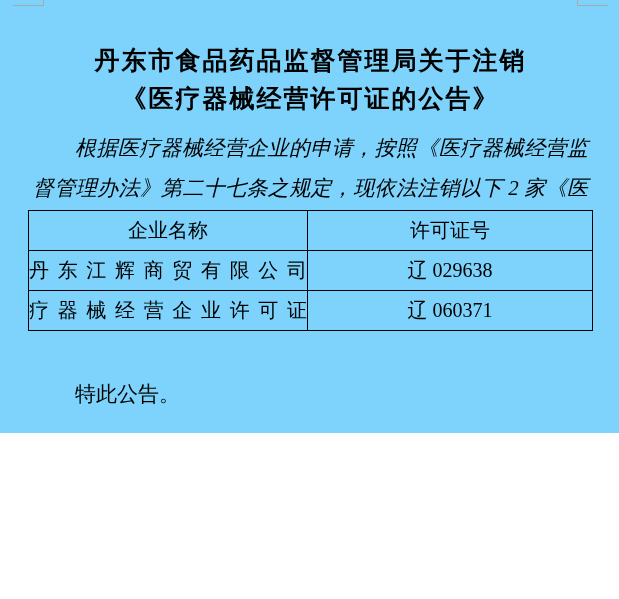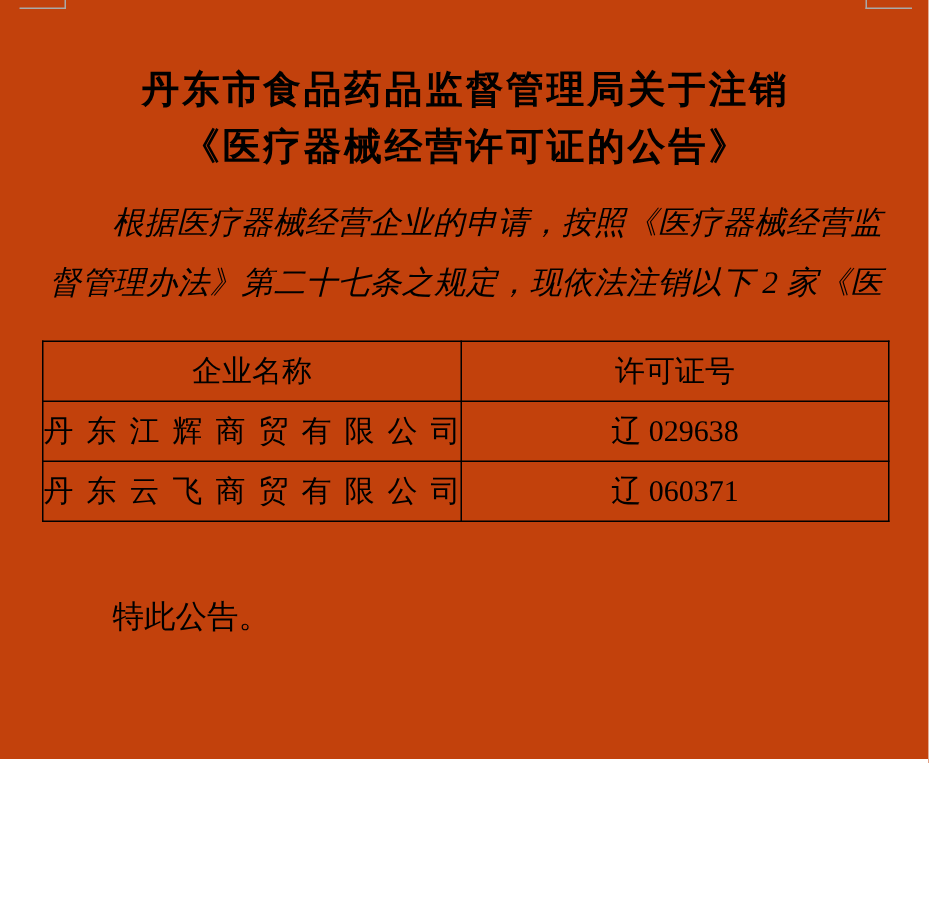--- a/index.html
+++ b/index.html
@@ -1,20 +1,20 @@
 <!DOCTYPE html>
 <html><head>
 <meta charset="utf-8">
 <style>
   html, body { margin: 0; padding: 0; background: #ffffff; }
   .page {
     position: relative;
     width: 619px;
-    height: 506px;
-    background: #c2410c;
+    height: 433px;
+    background: #7dd3fc;
     overflow: hidden;
     font-family: "Liberation Serif", "DejaVu Serif", serif;
     color: #000000;
   }
   
   .crop-mark { position: absolute; top: 0; height: 5px; width: 30px; }
   .crop-mark.left  { left: 13px;  border-bottom: 1px solid #a9a9a9; border-right: 1px solid #a9a9a9; }
   .crop-mark.right { left: 577px; border-bottom: 1px solid #a9a9a9; border-left: 1px solid #a9a9a9; }
 
   .content {
@@ -46,21 +46,21 @@
     text-align: justify;
     text-align-last: justify;
   }
   .body-line.indent { text-indent: 2em; }
 
   table.license-table {
     border-collapse: collapse;
     table-layout: fixed;
     width: 564px;
     margin-left: -5px;
-    margin-top: 19px;
+    margin-top: 2px;
     border-radius: 18px;
   }
   table.license-table th,
   table.license-table td {
     border: 1px solid #000000;
     height: 39px;
     font-size: 20px;
     font-weight: normal;
     padding: 0;
     overflow: hidden;
@@ -111,21 +111,21 @@
           <th>企业名称</th>
           <th>许可证号</th>
         </tr>
       </thead>
       <tbody>
         <tr>
           <td class="company">丹东江辉商贸有限公司</td>
           <td class="license">辽 029638</td>
         </tr>
         <tr>
-          <td class="company">丹东云飞商贸有限公司</td>
+          <td class="company">疗器械经营企业许可证</td>
           <td class="license">辽 060371</td>
         </tr>
       </tbody>
     </table>
 
     <div class="closing">特此公告。</div>
 
   </div>
 </div>
 

